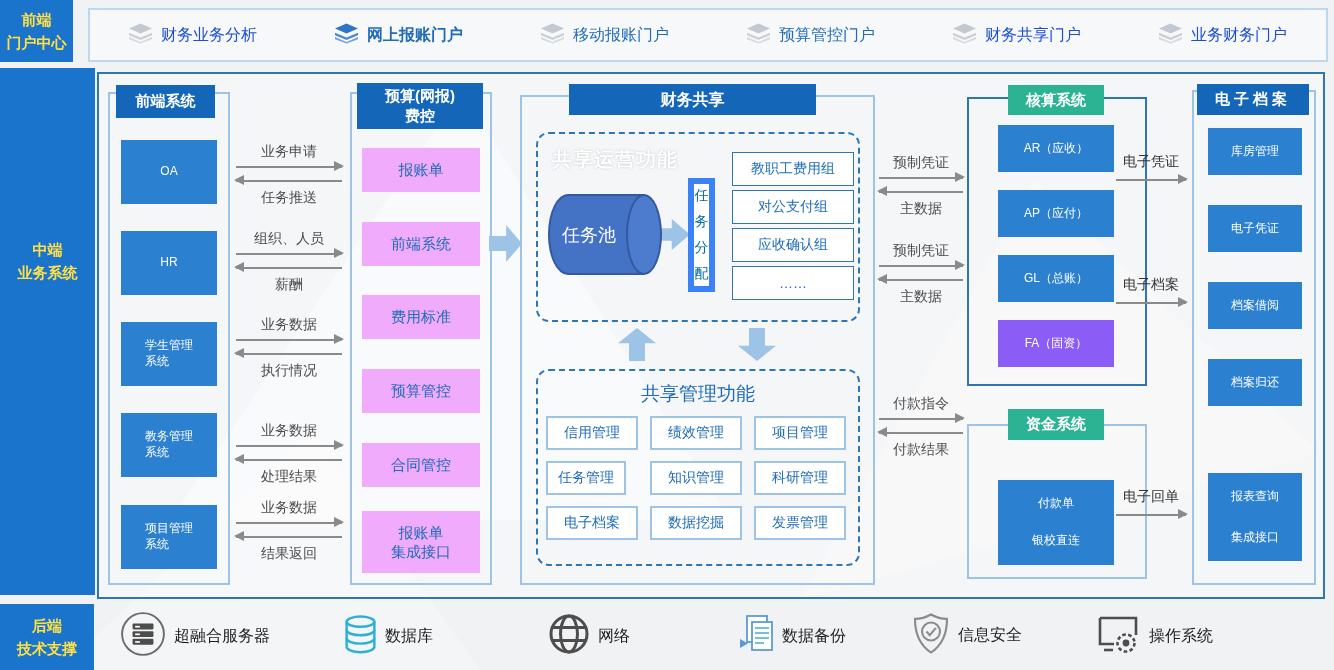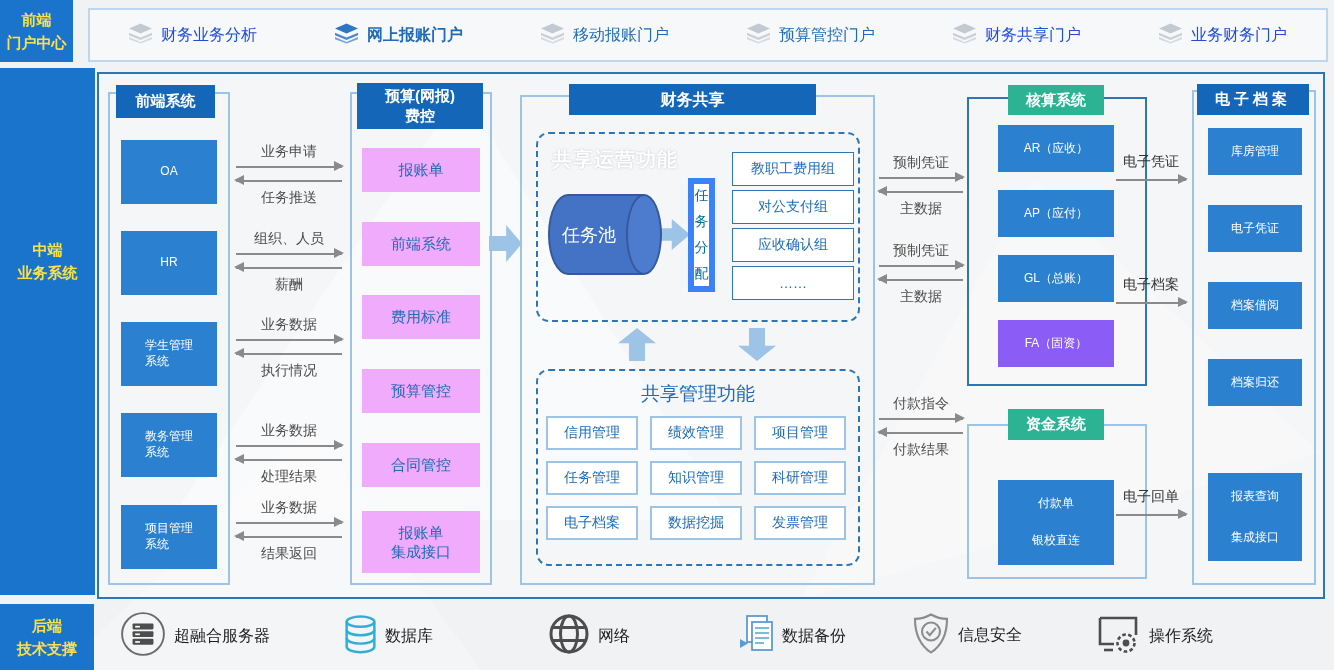--- a/index.html
+++ b/index.html
@@ -218,21 +218,21 @@
 <div class="abs white-item" data-bind="sharing.operation.groups.3" style="left:732px;top:266px;width:122px;height:34px;">……</div>
 
 <div class="abs bar bar-u" style="left:618px;top:328px;width:38px;height:33px;"></div>
 <div class="abs bar bar-d" style="left:738px;top:328px;width:38px;height:33px;"></div>
 
 <div class="abs dashed" style="left:536px;top:369px;width:324px;height:197px;"></div>
 <div class="abs mg-title" data-bind="sharing.management.title" style="left:536px;top:381px;width:324px;">共享管理功能</div>
 <div class="abs grid-item" data-bind="sharing.management.items.0" style="left:546px;top:416px;width:92px;height:34px;">信用管理</div>
 <div class="abs grid-item" data-bind="sharing.management.items.1" style="left:650px;top:416px;width:92px;height:34px;">绩效管理</div>
 <div class="abs grid-item" data-bind="sharing.management.items.2" style="left:754px;top:416px;width:92px;height:34px;">项目管理</div>
-<div class="abs grid-item" data-bind="sharing.management.items.3" style="left:546px;top:461px;width:92px;height:34px;">任务管理</div>
+<div class="abs grid-item" data-bind="sharing.management.items.3" style="left:546px;top:461px;width:80px;height:34px;">任务管理</div>
 <div class="abs grid-item" data-bind="sharing.management.items.4" style="left:650px;top:461px;width:92px;height:34px;">知识管理</div>
 <div class="abs grid-item" data-bind="sharing.management.items.5" style="left:754px;top:461px;width:92px;height:34px;">科研管理</div>
 <div class="abs grid-item" data-bind="sharing.management.items.6" style="left:546px;top:506px;width:92px;height:34px;">电子档案</div>
 <div class="abs grid-item" data-bind="sharing.management.items.7" style="left:650px;top:506px;width:92px;height:34px;">数据挖掘</div>
 <div class="abs grid-item" data-bind="sharing.management.items.8" style="left:754px;top:506px;width:92px;height:34px;">发票管理</div>
 
 <div class="abs flow" style="left:879px;top:153px;width:84px;">
   <div class="lbl" data-bind="flows_right.0.top">预制凭证</div>
   <div class="harrow r"></div>
   <div class="harrow l"></div>

